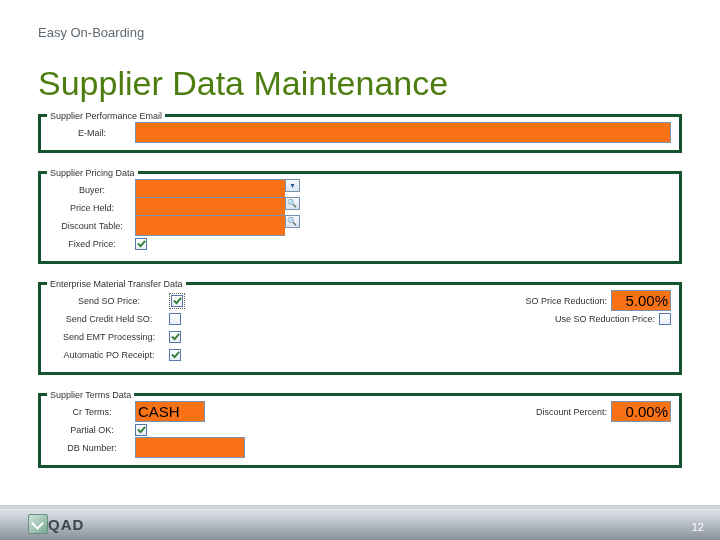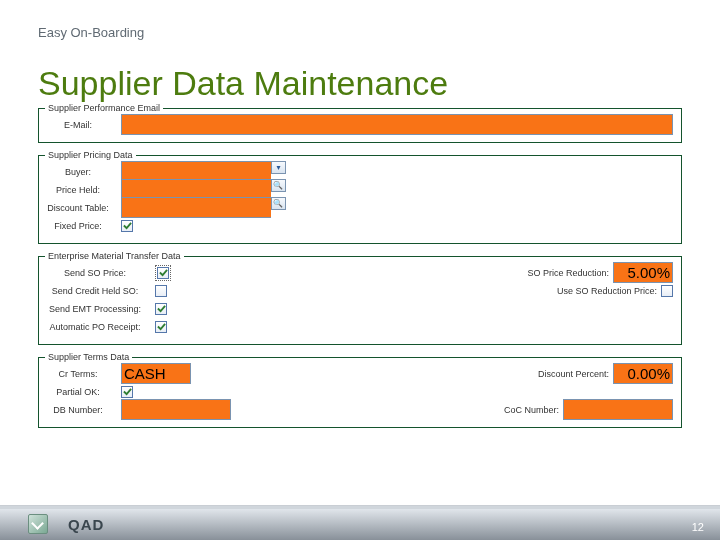--- a/index.html
+++ b/index.html
@@ -1,20 +1,20 @@
 <!DOCTYPE html>
 <html><head>
 <meta charset="utf-8">
 <style>
   html,body{margin:0;padding:0;width:720px;height:540px;background:#fff;font-family:Arial,Helvetica,sans-serif;overflow:hidden}
   .slide{position:relative;width:720px;height:540px}
   .kicker{position:absolute;left:38px;top:25px;font-size:13px;font-weight:normal;color:#606a73}
   .title{position:absolute;left:38px;top:64px;font-size:34px;color:#4d7c0f}
   .form-area{position:absolute;left:38px;top:96px;width:644px}
-  .fieldset{border:1px solid #14532d;margin:12px 0 6px 0;padding:6px 8px 8px 0;position:relative;font-size:9px;color:#222;background:#fff}
+  .fieldset{border:3px solid #14532d;margin:18px 0 6px 0;padding:6px 8px 8px 12px;position:relative;font-size:9px;color:#222;background:#fff}
   .legend{position:absolute;top:-6px;left:6px;background:#fff;padding:0 3px;font-size:9px;color:#333}
   .row{display:flex;align-items:center;height:17px;margin:1px 0}
   .lbl{display:inline-block;text-align:center;padding-right:4px;font-size:9px;color:#333;white-space:nowrap}
   .lbl.w1{width:78px}
   .lbl.w2{width:112px}
   .txt{height:21px;border:1px solid #7a93b0;background:#f97316;font-size:15px;padding:0 2px;box-sizing:border-box}
   .txt.full{flex:1}
   .txt.sm{width:150px}
   .txt.xs{width:60px}
   .look{display:inline-flex}
@@ -22,21 +22,21 @@
   .look .btn{width:15px;height:13px;border:1px solid #7a93b0;background:linear-gradient(#f6f9fd,#d9e4f0);display:flex;align-items:center;justify-content:center;font-size:8px;color:#2a5a9a;cursor:pointer;box-sizing:border-box}
   .chk{width:12px;height:12px;border:1px solid #5577aa;background:linear-gradient(#fff,#e8eef6);display:inline-flex;align-items:center;justify-content:center;box-sizing:border-box;cursor:pointer}
   .chk svg{width:9px;height:9px}
   .dotted{border:1px dotted #666;padding:1px;display:inline-flex}
   .cols{display:flex}
   .colL{flex:0 0 340px}
   .colR{flex:1;padding-left:40px}
   
   .footer{position:absolute;left:0;bottom:0;width:720px;height:34px;background:linear-gradient(#e9eef3,#889099);border-top:1px solid #c9ced4}
   .footer .bar{position:absolute;left:0;top:0;width:720px;height:3px;background:#d0d6dc}
-  .logo{position:absolute;left:28px;bottom:6px;display:flex;align-items:center;gap:20px}
+  .logo{position:absolute;left:28px;bottom:6px;display:flex;align-items:center;gap:0}
   .logo-mark{width:18px;height:18px;background:linear-gradient(135deg,#cfe2da,#7aa893);border:1px solid #6b8f80;border-radius:2px;position:relative;overflow:hidden}
   .logo-mark::after{content:"";position:absolute;left:4px;top:4px;width:7px;height:7px;border:2px solid #fff;border-top:none;border-left:none;transform:rotate(45deg)}
   .logo-text{font-size:15px;font-weight:bold;color:#3a464e;letter-spacing:1px}
   .pagenum{position:absolute;right:16px;bottom:7px;font-size:11px;color:#fff}
   .spacer{flex:1}
 </style>
 </head>
 <body>
 
 <div class="slide">
@@ -163,25 +163,20 @@
             <input class="txt" style="width: 110px;">
           </div>
         </div>
         <div class="colR">
           <div class="row">
             <span class="spacer"></span>
             <span class="lbl">Discount Percent:</span>
             <input class="txt xs" style="text-align: right;" value="0.00%">
           </div>
           <div class="row" style="height:17px"></div>
-          <div class="row">
-            <span class="spacer"></span>
-            <span class="lbl">CoC Number:</span>
-            <input class="txt" style="width: 110px;">
-          </div>
         </div>
       </div>
     </div>
 
   </div>
 
   <div class="footer">
     <div class="bar"></div>
     <div class="logo">
       <div class="logo-mark"></div>

